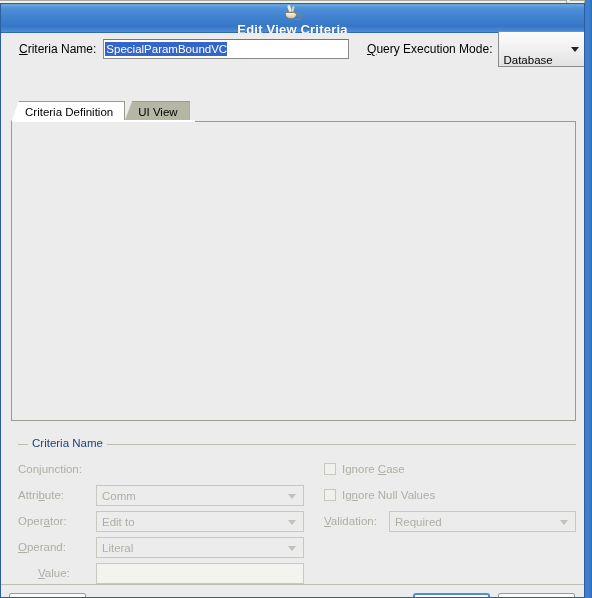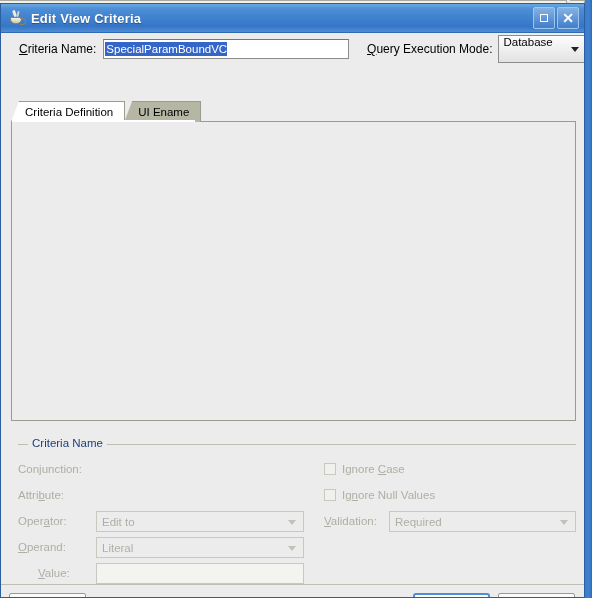--- a/index.html
+++ b/index.html
@@ -59,20 +59,21 @@
   
   #titlebar {
     position: relative;
     height: 29px;
     background: linear-gradient(to bottom, #6aa6e0 0%, #4d8ed6 18%, #3f80cf 52%, #3676c6 80%, #4f8ed4 100%);
     border-bottom: 1px solid #2f6bb5;
     display: flex;
     align-items: center;
     padding: 0 3px;
     box-sizing: border-box;
+    flex-direction: column;
   }
   .win-icon {
     width: 18px; height: 18px;
     margin: 0 5px 0 4px;
     position: relative;
     flex: 0 0 auto;
   }
   .win-icon .cup {
     position: absolute;
     left: 2px; top: 8px;
@@ -172,25 +173,25 @@
   #criteria-name-value {
     background: #3465c9;
     color: #ffffff;
     font-size: 11.5px;
     padding: 1px 0 1px 1px;
     white-space: nowrap;
   }
   #qem-label { margin-left: 18px; }
   #qem-combo {
     margin-left: 6px;
-    width: 90px; height: 28px;
+    width: 90px; height: 36px;
     background: linear-gradient(to bottom, #fdfdfd, #e2e2e2);
     border: 1px solid #8c8c8c;
     box-sizing: border-box;
-    display: flex; align-items: flex-start;
+    display: flex; align-items: flex-end;
     padding-left: 4px;
     cursor: pointer;
     position: relative;
   }
   #qem-value { font-size: 11.5px; }
   .combo-arrow {
     position: absolute;
     right: 6px; top: 50%;
     margin-top: -2px;
     width: 0; height: 0;
@@ -538,21 +539,21 @@
         </div>
         <span class="lbl" id="qem-label"><span class="mn">Q</span>uery Execution Mode:</span>
         <div id="qem-combo">
           <span id="qem-value">Database</span>
           <span class="combo-arrow"></span>
         </div>
       </div>
 
       <div id="tabs">
         <div class="tab active">Criteria Definition</div>
-        <div class="tab inactive">UI Ename</div>
+        <div class="tab inactive">UI View</div>
       </div>
       <div id="tabpanel"></div>
       <div id="tabpanel-mask" style="width:183px;"></div>
 
       <span class="lbl" id="view-criteria-label"><span class="mn">V</span>iew Criteria:</span>
       <span class="lbl" id="where-clause-label">Vie<span class="mn">w</span> Object Where Clause:</span>
 
       <div id="tree-panel">
         <div class="tree-row selected">
           <span style="width:2px;"></span>
@@ -633,20 +634,24 @@
         </div>
       </div>
 
       <div id="group-box">
         <div id="group-line"></div>
         <div id="group-title">Criteria Name</div>
 
         <span class="ci-label" style="left:0px; top:26px;">Con<span class="mn">j</span>unction:</span>
 
         <span class="ci-label" style="left:0px; top:52px;">Attri<span class="mn">b</span>ute:</span>
+        <div class="ci-combo" style="left:78px; top:48px; width:208px;">
+          <span>Comm</span>
+          <span class="combo-arrow-d"></span>
+        </div>
 
         <span class="ci-label" style="left:0px; top:78px;">Oper<span class="mn">a</span>tor:</span>
         <div class="ci-combo" style="left:78px; top:74px; width:208px;">
           <span>Edit to</span>
           <span class="combo-arrow-d"></span>
         </div>
 
         <span class="ci-label" style="left:0px; top:104px;"><span class="mn">O</span>perand:</span>
         <div class="ci-combo" style="left:78px; top:100px; width:208px;">
           <span>Literal</span>

